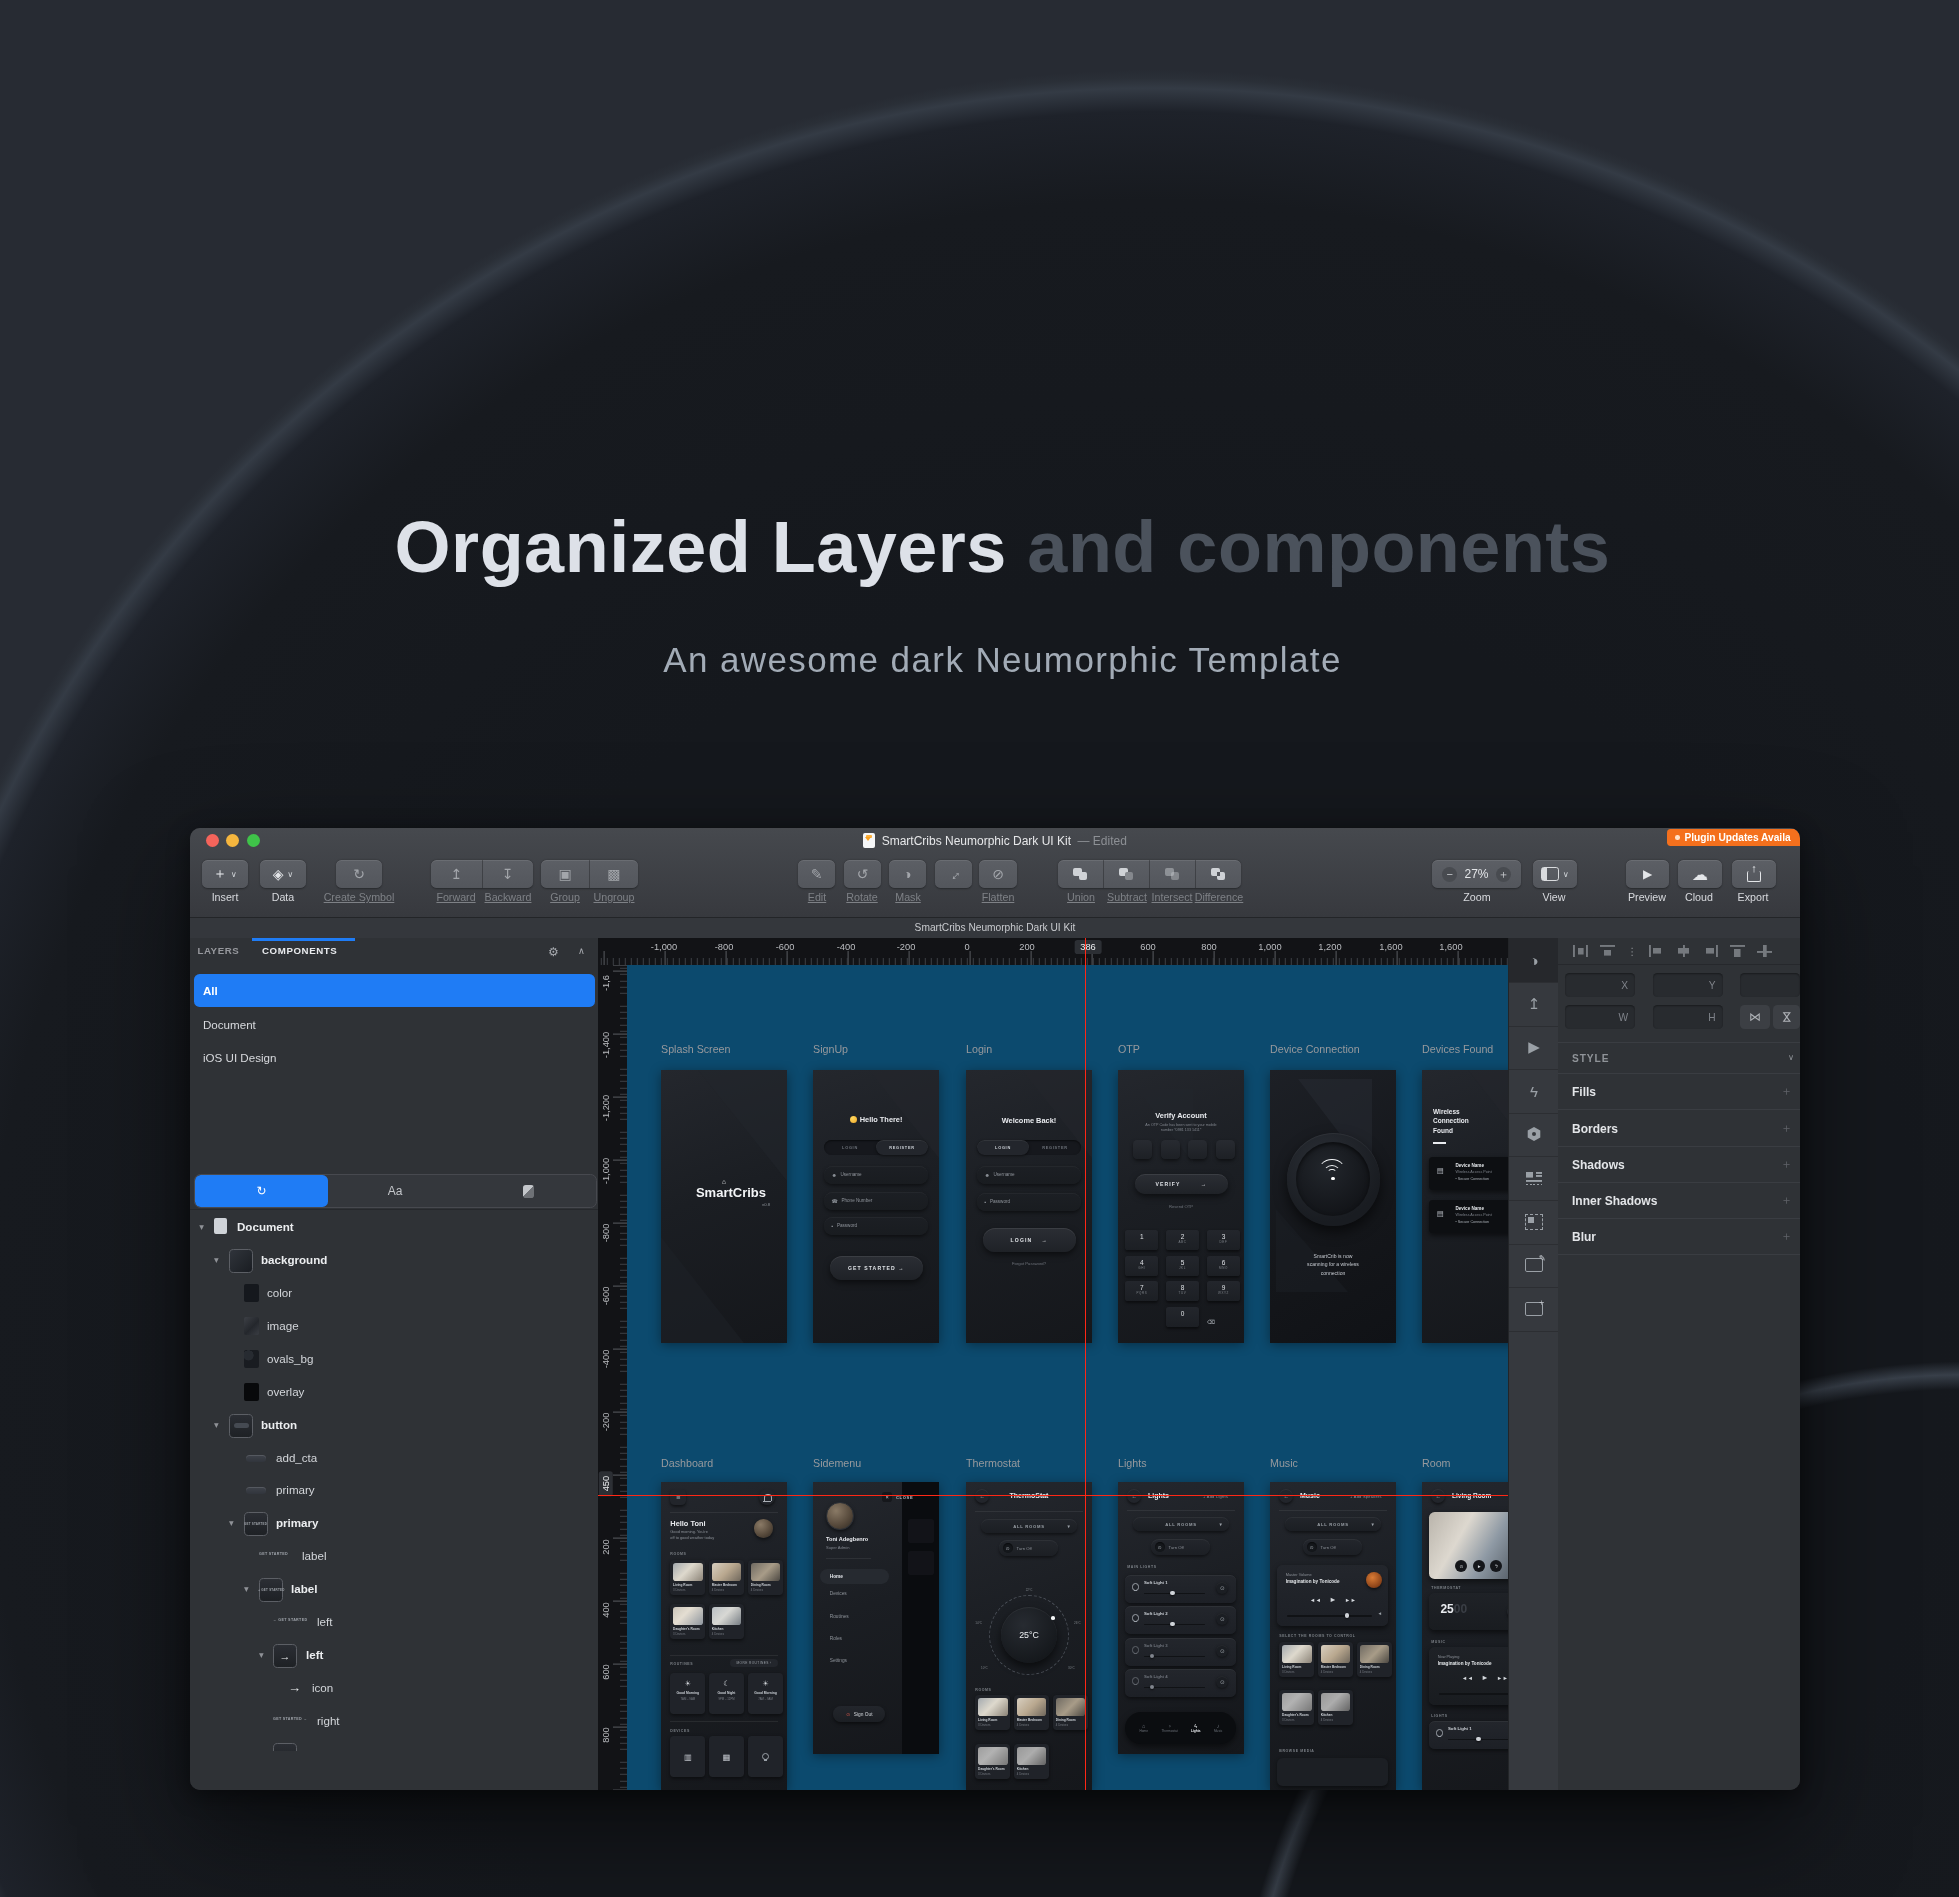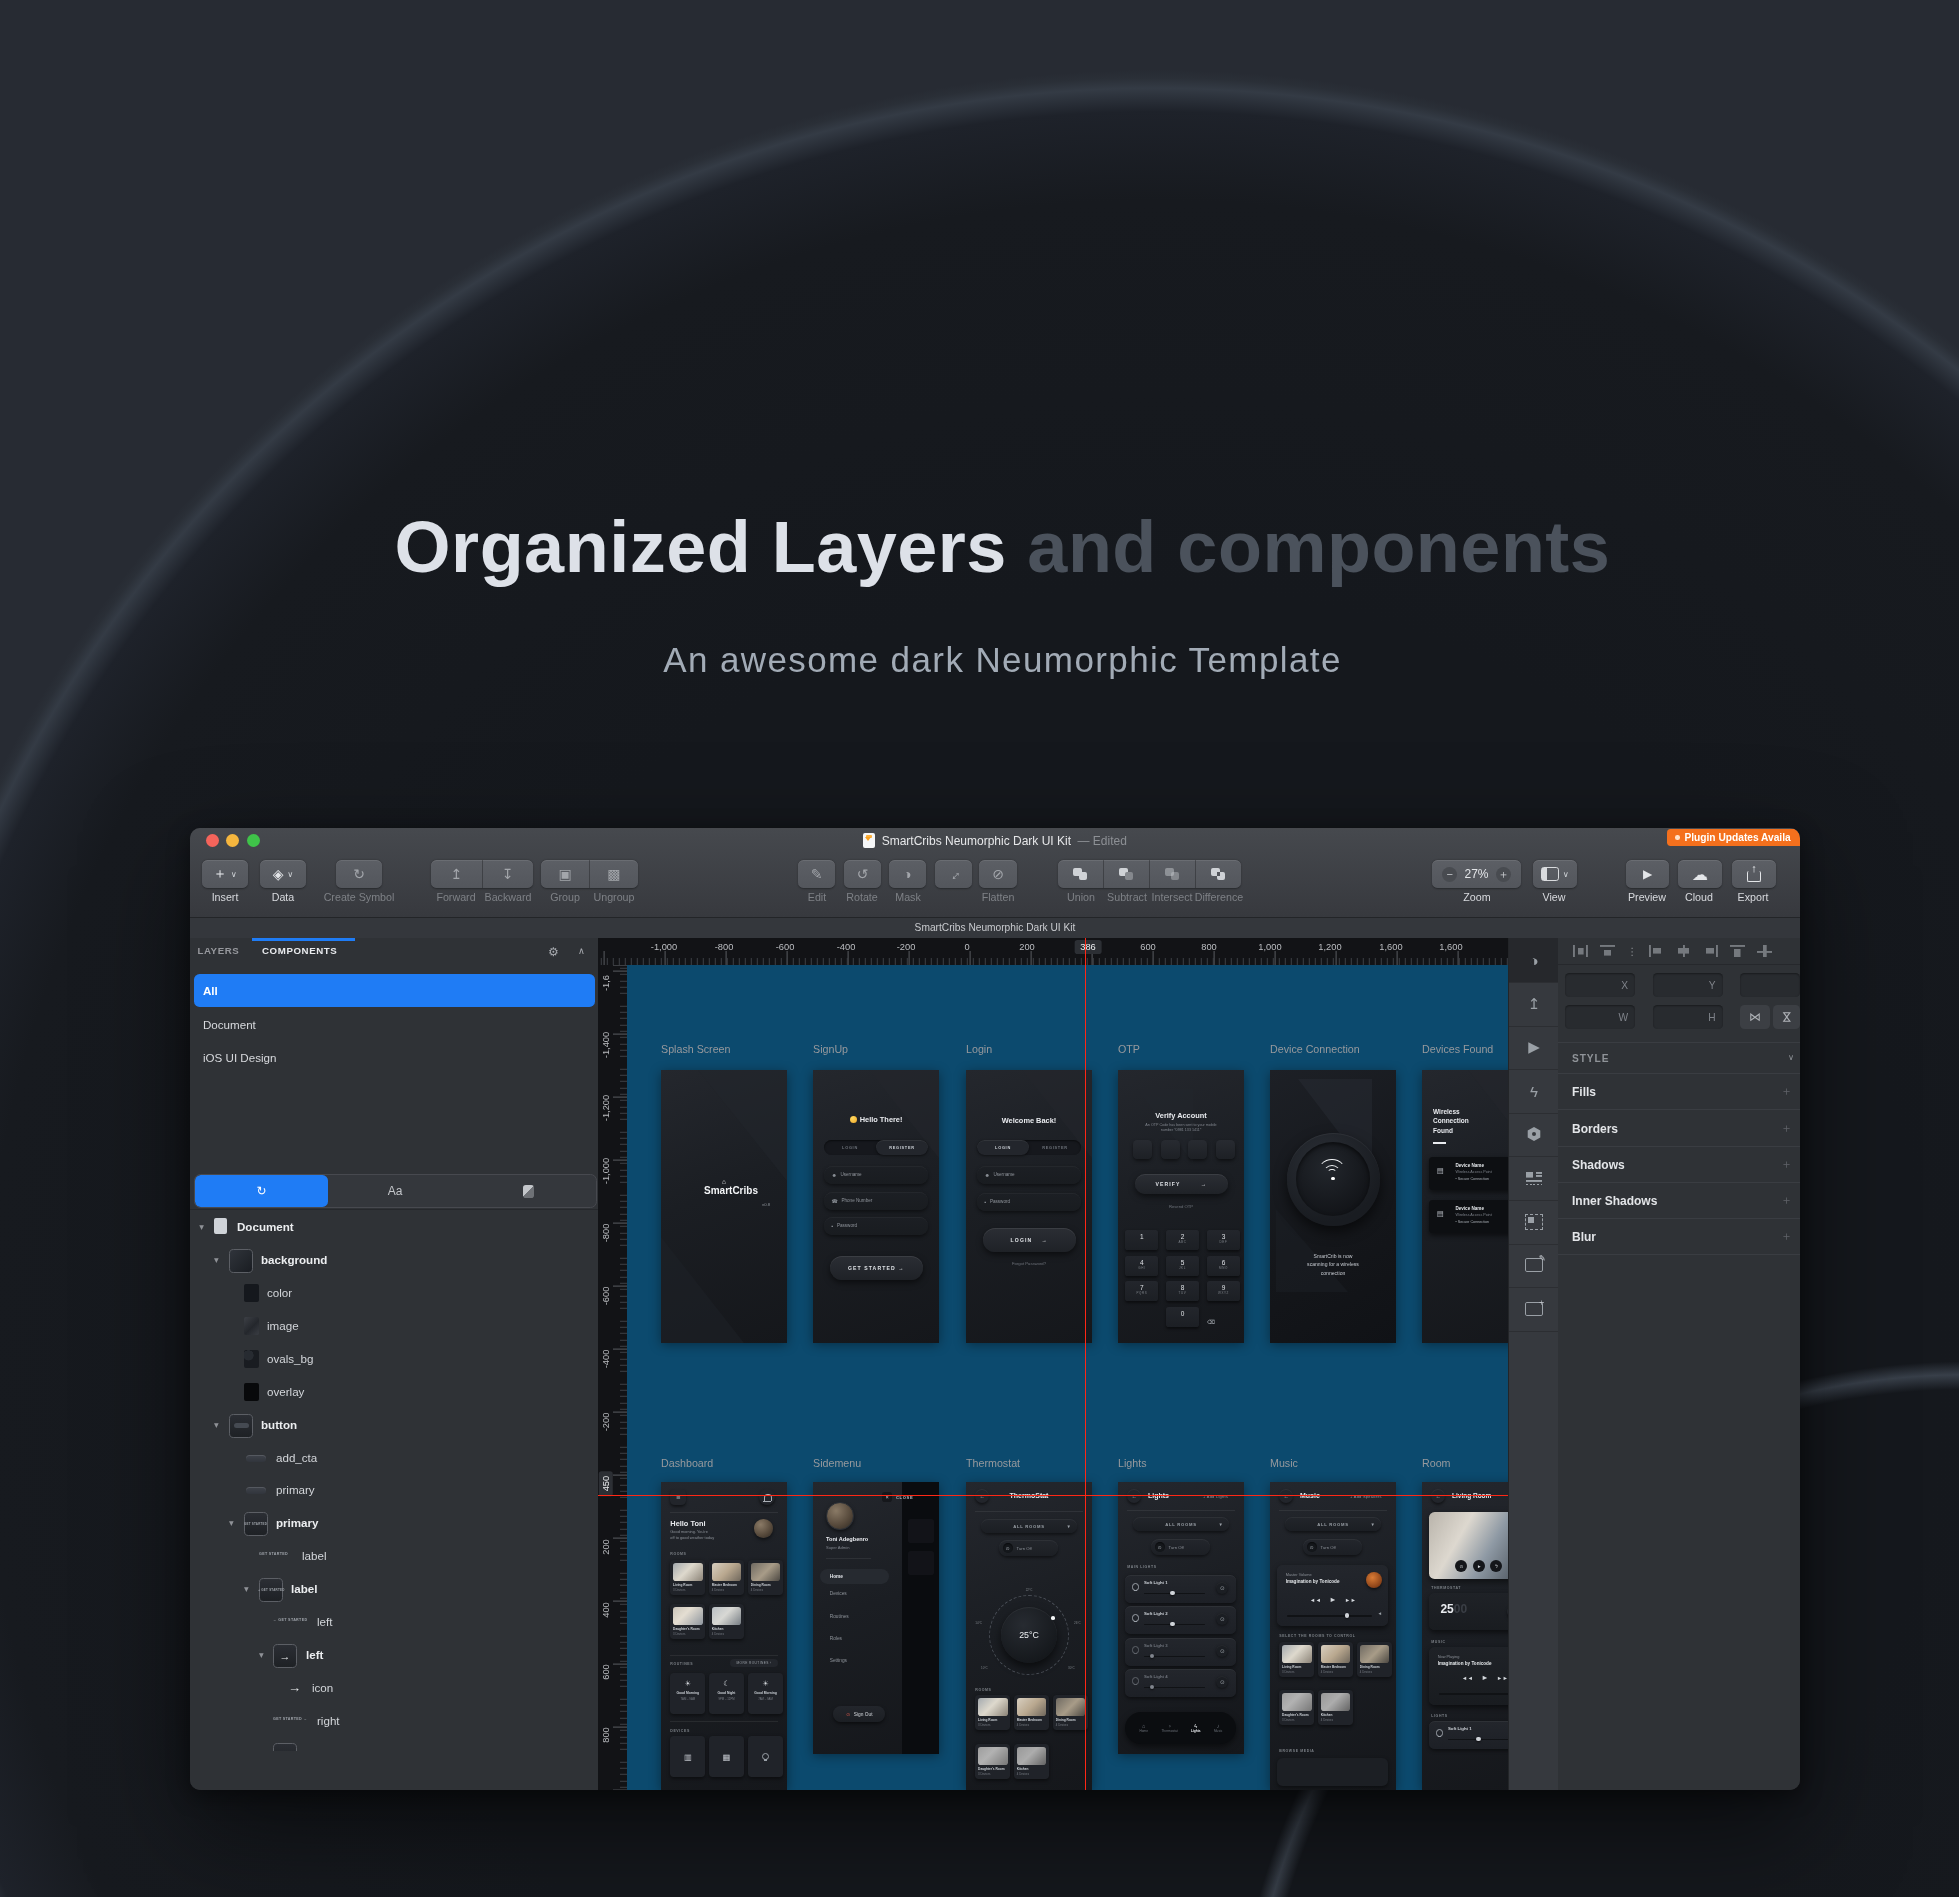--- a/index.html
+++ b/index.html
@@ -23,21 +23,21 @@
   .sketch-doc i{position:absolute;left:2.3px;top:3.7px;width:0;height:0;border:3.7px solid transparent;border-top:4.6px solid #f7a021;border-bottom:0;}
   .sketch-doc u{position:absolute;left:3.2px;top:1.4px;width:5.6px;height:2.8px;background:#fdb03c;border-radius:0.9px;}
   #badge{position:absolute;right:0;top:0.9px;height:16.7px;padding:0 9.3px 0 8.3px;background:#f4701d;border-radius:3.7px 0 0 3.7px;display:flex;align-items:center;gap:4.6px;color:#fff;font-size:10.2px;font-weight:bold;}
   #badge .dot{width:4.6px;height:4.6px;border-radius:50%;background:#ffe3cd;}
   
   .tb{position:absolute;top:32px;height:28px;border-radius:5.6px;background:linear-gradient(#5c5f65,#53565c);box-shadow:0 0.9px 1.9px rgba(0,0,0,.35),inset 0 0.9px 0 rgba(255,255,255,.09);color:#e4e6e9;display:flex;align-items:center;justify-content:center;font-size:14px;}
   .tb .dv{width:0.9px;height:28px;background:rgba(0,0,0,.28);}
   .tb .half{flex:1;height:28px;display:flex;align-items:center;justify-content:center;}
   .tb.dim{color:#a3a6ab;}
   .tlbl{position:absolute;top:63px;font-size:10.7px;color:#d8dade;text-align:center;white-space:nowrap;transform:translateX(-50%);}
-  .tlbl.dim{color:#7e8186;}
+  .tlbl.dim{color:#7e8186;text-decoration:underline;}
   .car8{font-size:8.3px;margin-left:3.7px;color:#cfd2d6;}
   .zc{width:15px;height:15px;border-radius:50%;background:#484b50;display:flex;align-items:center;justify-content:center;font-size:11px;color:#c9ccd0;}
   .viewic{width:16px;height:12px;border:1.4px solid #d9dbde;border-radius:2.8px;position:relative;}
   .viewic:before{content:"";position:absolute;left:0;top:0;width:4.6px;height:100%;background:#d9dbde;}
   .expic{width:12px;height:10.2px;border:1.4px solid #e4e6e9;border-top:none;border-radius:1.9px;position:relative;margin-top:5.6px;}
   .expic i{position:absolute;left:3.2px;top:-7.4px;font-size:11px;font-style:normal;color:#e4e6e9;line-height:9.3px;}
   .bi{position:relative;width:16px;height:14px;}
   .bi i{position:absolute;width:8.3px;height:8.3px;border-radius:1.9px;}
   .bi .f{left:0.9px;top:0.9px;background:#cfd2d6;}
   .bi .b{left:6.5px;top:4.6px;background:#85888d;}
@@ -475,21 +475,21 @@
     <div class="ab-label" style="left:186px;top:78px;">SignUp</div>
     <div class="ab-label" style="left:339px;top:78px;">Login</div>
     <div class="ab-label" style="left:491px;top:78px;">OTP</div>
     <div class="ab-label" style="left:643px;top:78px;">Device Connection</div>
     <div class="ab-label" style="left:795px;top:78px;">Devices Found</div>
 
     <div class="ab" style="left:34px;top:105px;height:273px;">
       <div class="tri" style="left:37px;top:0;border-width:0 89px 111px 0;border-color:transparent #22252b transparent transparent;"></div>
       <div class="tri" style="left:0;top:167px;border-width:106px 0 0 83px;border-color:transparent transparent transparent #1e2127;"></div>
       <div class="a" style="left:0;top:108px;width:126px;text-align:center;color:#f0f2f4;font-size:6.5px;">⌂</div>
-      <div class="a" style="left:0;top:115px;width:140px;text-align:center;font-size:10px;font-weight:bold;color:#f3f5f7;">SmartCribs</div>
+      <div class="a" style="left:0;top:115px;width:140px;text-align:center;font-size:13px;font-weight:bold;color:#f3f5f7;">SmartCribs</div>
       <div class="a" style="left:0;top:132px;width:109px;text-align:right;font-size:4.2px;color:#8f949b;">v0.8</div>
     </div>
 
     <div class="ab" style="left:186px;top:105px;height:273px;">
       <div class="tri" style="left:56px;top:0;border-width:0 70px 88px 0;border-color:transparent #23262c transparent transparent;"></div>
       <div class="a" style="left:0;top:45px;width:126px;display:flex;align-items:center;justify-content:center;gap:2.8px;">
         <span class="emoji"></span>
         <span class="ttl8">Hello There!</span>
       </div>
       <div class="seg" style="left:11px;top:70px;width:104px;">

